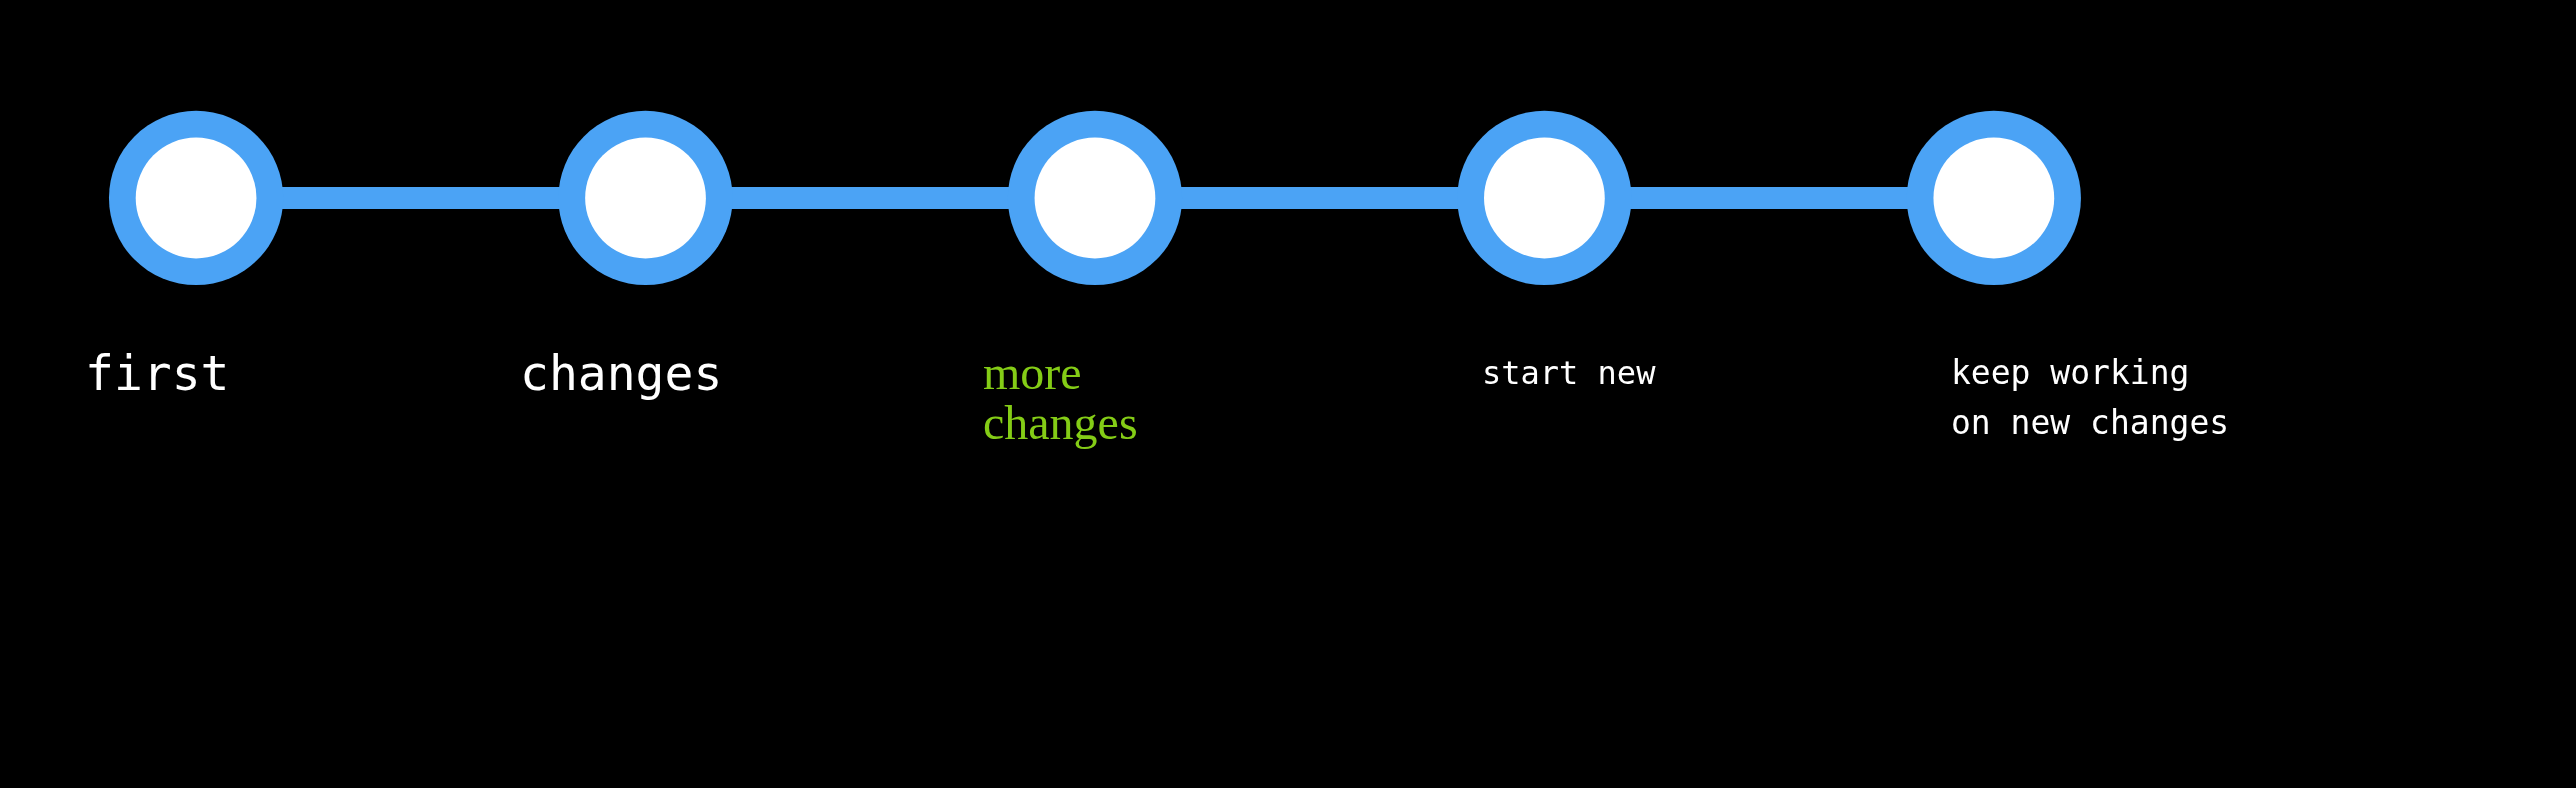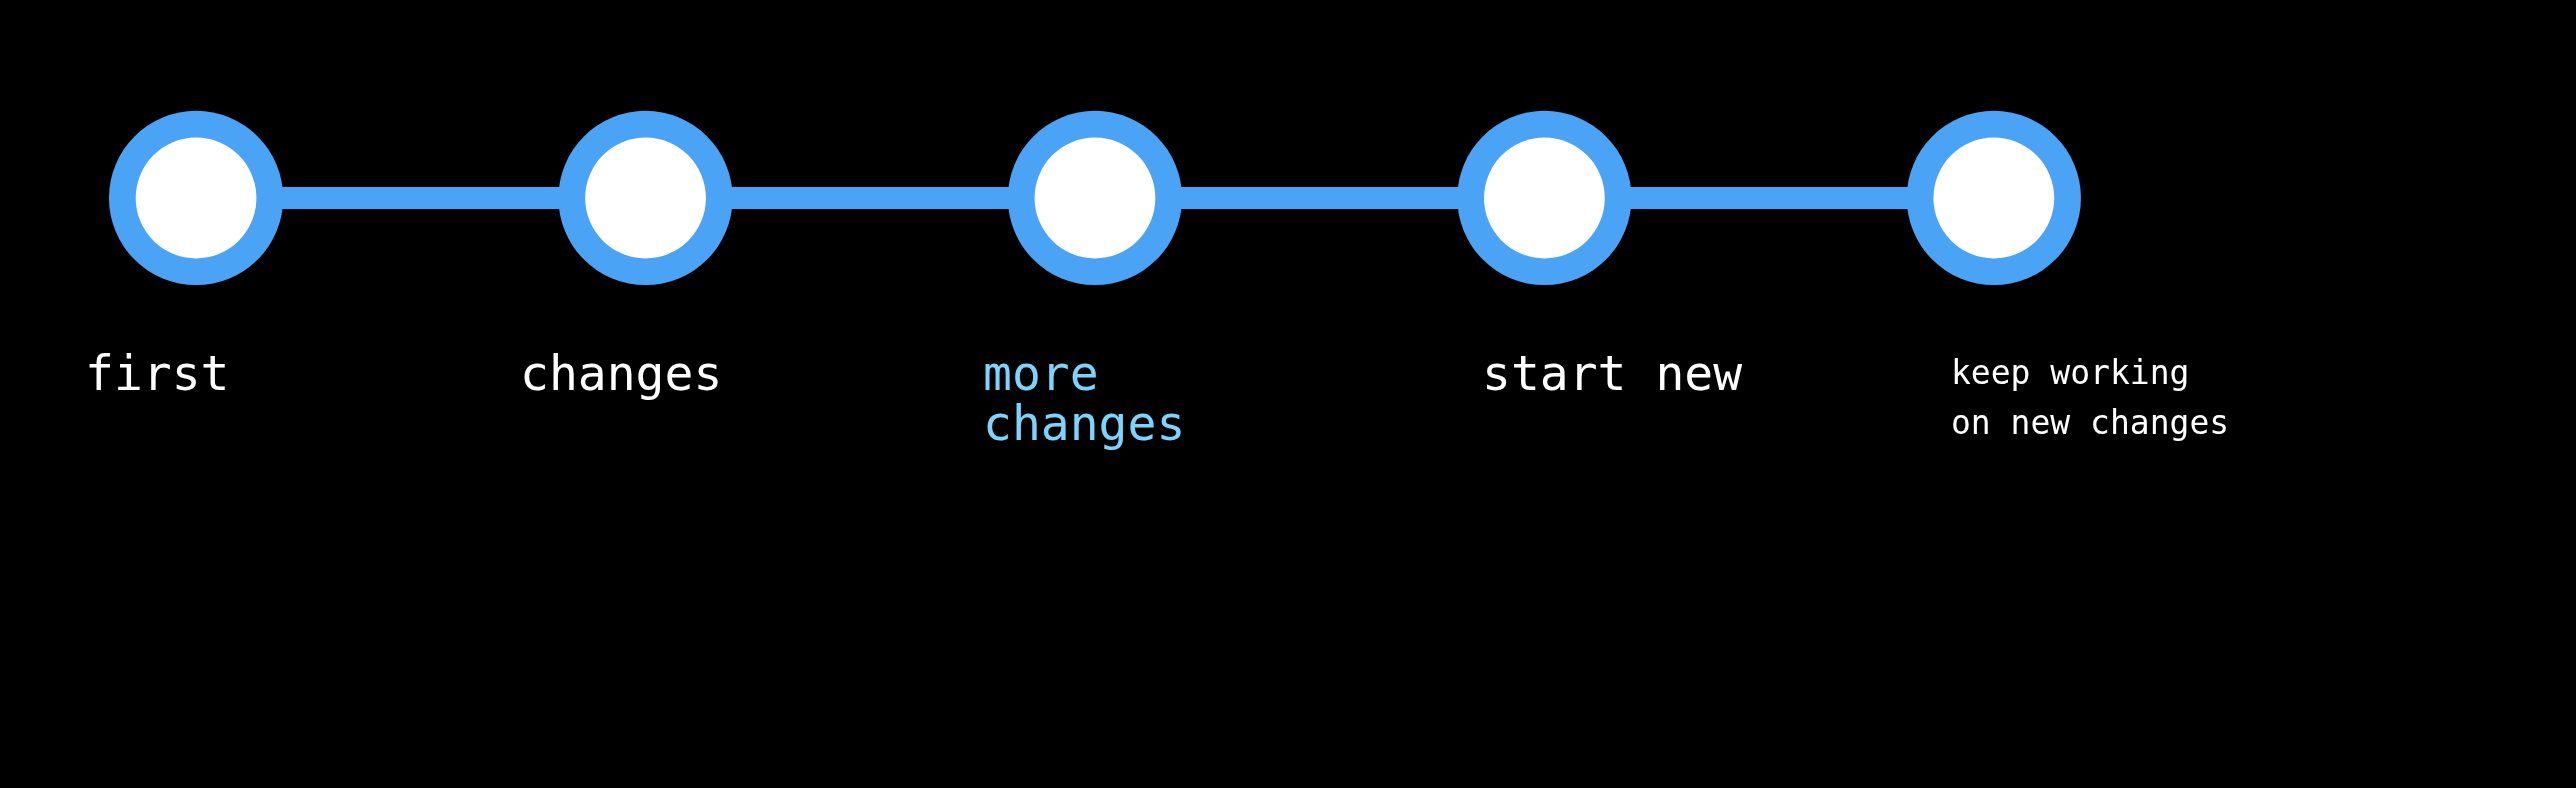--- a/index.html
+++ b/index.html
@@ -74,19 +74,19 @@
         <g>
           <circle cx="2014" cy="200" r="88" fill="#4BA3F5"></circle>
           <circle cx="2014" cy="200" r="61" fill="#FFFFFF"></circle>
         </g>
       </g>
   </svg>
 
   <div id="labels-layer">
       <div class="commit-label" style="left: 85px; top: 348px; color: rgb(255, 255, 255); font-size: 48px; line-height: 50px;"><span class="label-line">first</span></div>
       <div class="commit-label" style="left: 520px; top: 348px; color: rgb(255, 255, 255); font-size: 48px; line-height: 50px;"><span class="label-line">changes</span></div>
-      <div class="commit-label" style="left: 983px; top: 348px; color: #7dd3fc; font-size: 48px; line-height: 50px;"><span class="label-line">more</span><span class="label-line">changes</span></div>
-      <div class="commit-label" style="left: 1482px; top: 348px; color: rgb(255, 255, 255); font-size: 48px; line-height: 50px;"><span class="label-line">start new</span></div>
+      <div class="commit-label" style="left: 983px; top: 348px; color: #84cc16; font-size: 48px; line-height: 50px; font-family: Liberation Serif, serif;"><span class="label-line">more</span><span class="label-line">changes</span></div>
+      <div class="commit-label" style="left: 1482px; top: 348px; color: rgb(255, 255, 255); font-size: 32px; line-height: 50px;"><span class="label-line">start new</span></div>
       <div class="commit-label" style="left: 1951px; top: 348px; color: rgb(255, 255, 255); font-size: 33px; line-height: 50px;"><span class="label-line">keep working</span><span class="label-line">on new changes</span></div>
     </div>
 
 </div>
 
 
 </body></html>

